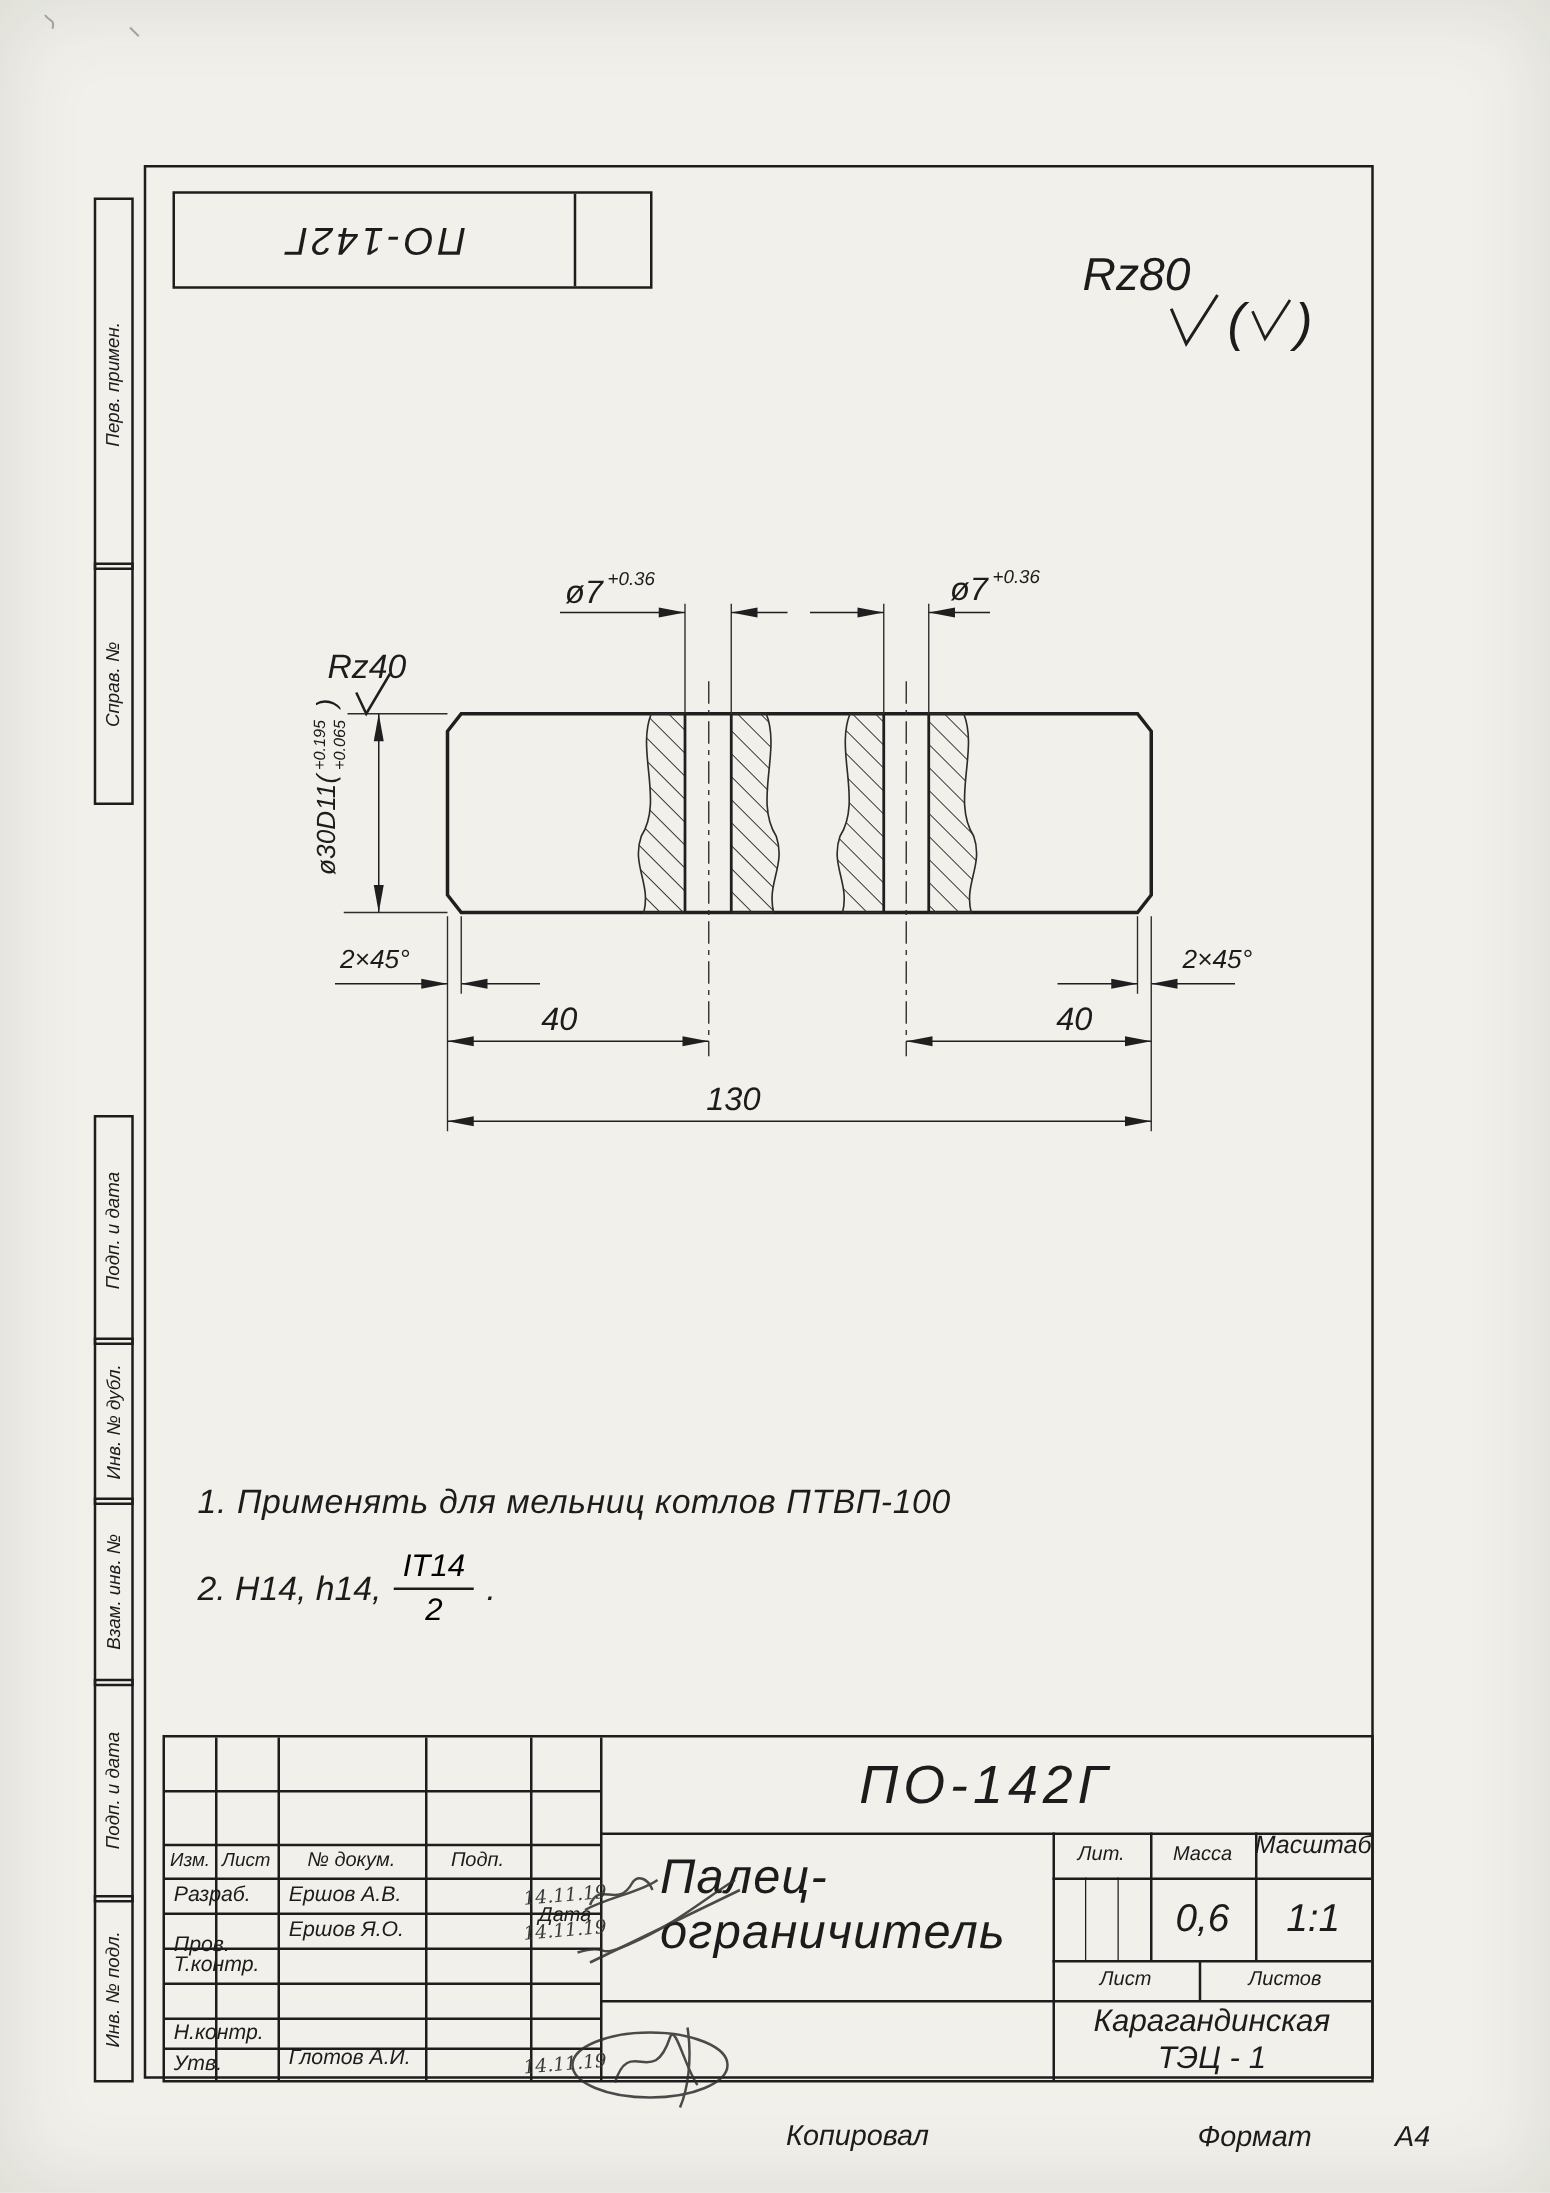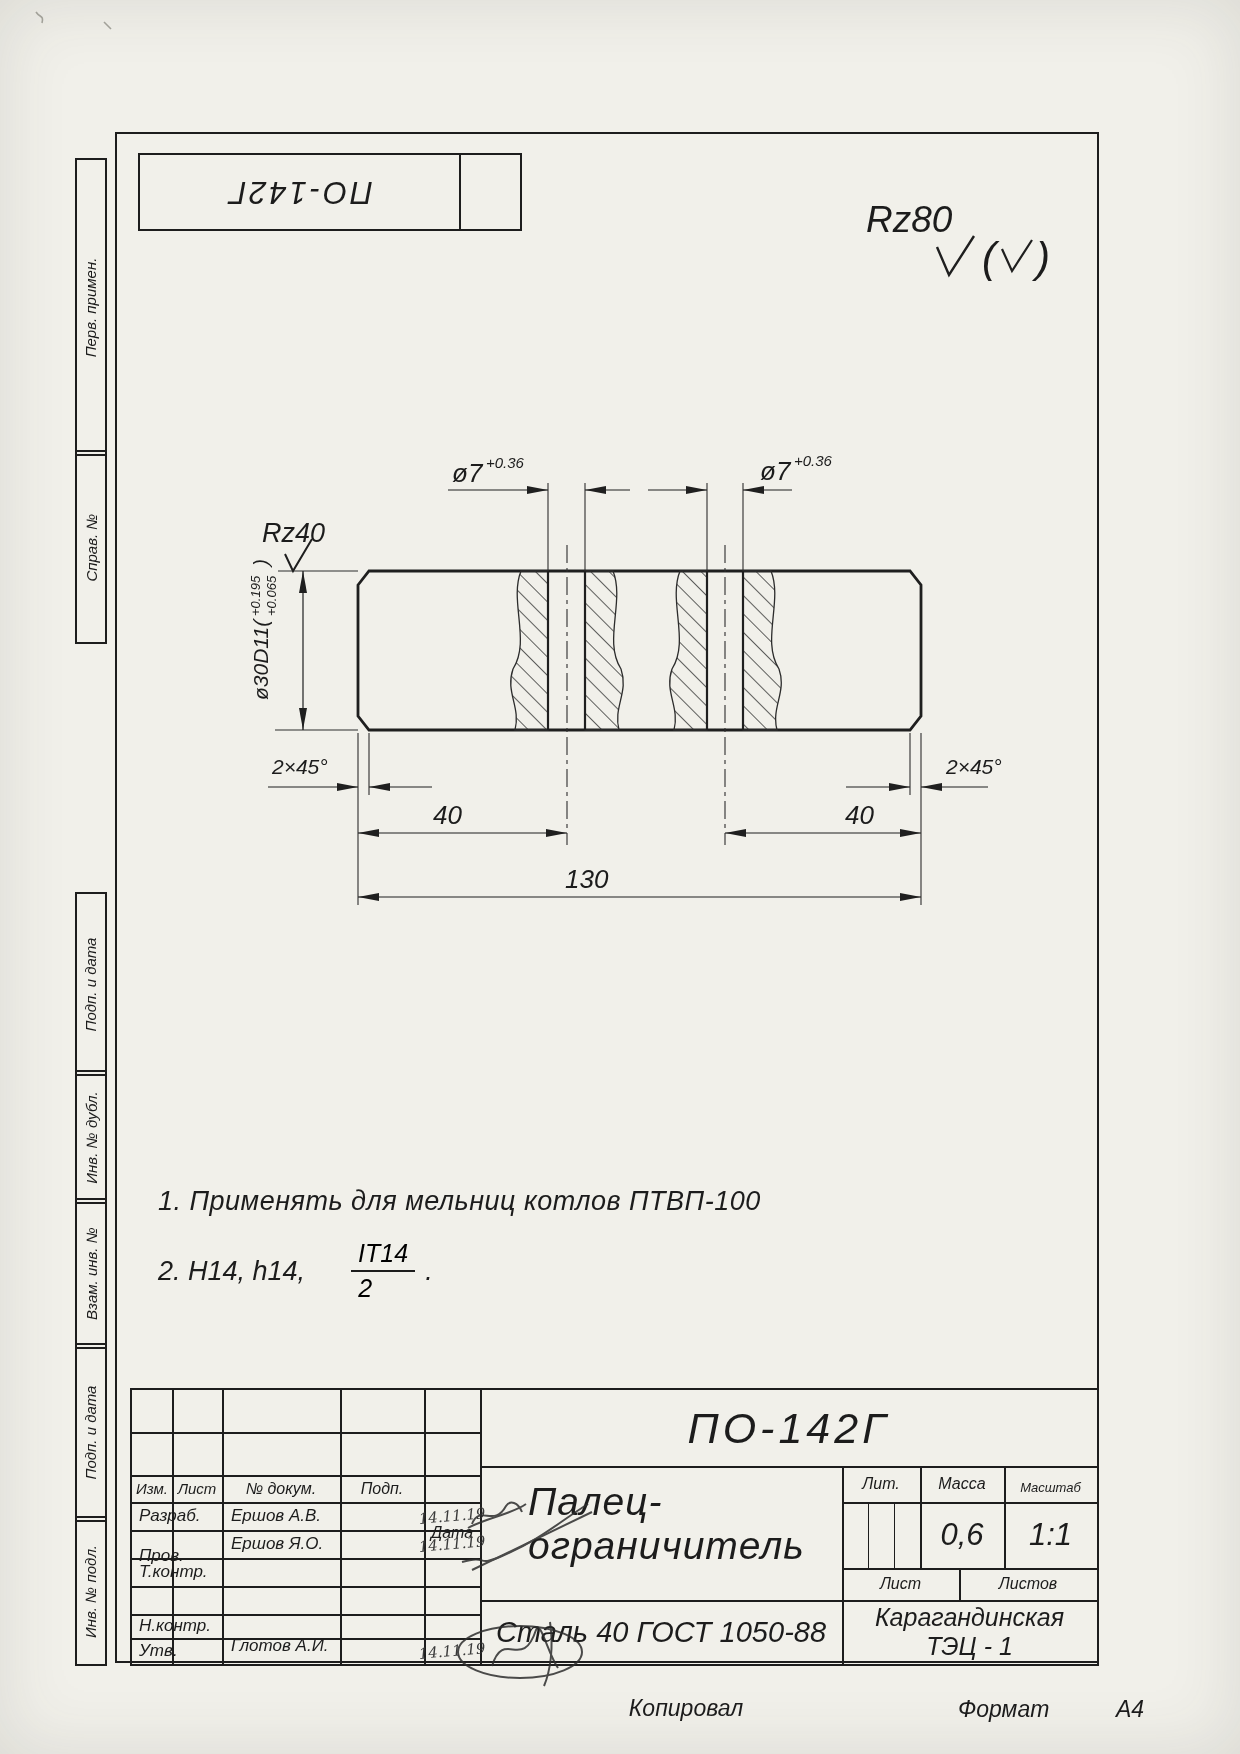--- a/index.html
+++ b/index.html
@@ -11,21 +11,21 @@
   .ln{position:absolute;background:#1d1d1d;}
   .it{font-style:italic;font-family:"Liberation Sans",sans-serif;color:#1c1c1c;}
   .vcell{position:absolute;left:75px;width:28px;border:2px solid #1d1d1d;
          display:flex;align-items:center;justify-content:center;background:transparent;}
   .vcell span{transform:rotate(-90deg);white-space:nowrap;
               font:italic 15px "Liberation Sans",sans-serif;color:#1c1c1c;}
   .cellc{display:flex;align-items:center;justify-content:center;}
   .celll{display:flex;align-items:center;justify-content:flex-start;padding-left:7px;box-sizing:border-box;}
   .hand{font:italic 15px "DejaVu Serif",serif;color:#3a3a3a;transform:rotate(-5deg);}
   .frac{display:inline-flex;flex-direction:column;align-items:center;margin:0 10px;vertical-align:middle;}
-  .frac .num{font:italic 25px "Liberation Sans",sans-serif;border-bottom:2.5px solid #1c1c1c;padding:0 7px 2px;margin-left:36px;}
+  .frac .num{font:italic 25px "Liberation Sans",sans-serif;border-bottom:2.5px solid #1c1c1c;padding:0 7px 2px;}
   .frac .den{font:italic 25px "Liberation Sans",sans-serif;padding-top:2px;}
   svg text{fill:#1c1c1c;}
 </style>
 </head>
 <body>
 
 <div class="paper"></div>
 
 <div class="frame" style="left:115px;top:132px;width:980px;height:1527px;"></div>
 
@@ -108,25 +108,24 @@
   <div class="abs celll it" style="left:92px;top:140px;width:116px;height:28px;font-size:17px;">Ершов Я.О.</div>
   <div class="abs cellc hand" style="left:292px;top:140px;width:56px;height:28px;">14.11.19</div>
   <div class="abs celll it" style="left:0;top:168px;width:90px;height:28px;font-size:17px;">Т.контр.</div>
   <div class="abs celll it" style="left:0;top:224px;width:90px;height:24px;font-size:17px;">Н.контр.</div>
   <div class="abs celll it" style="left:0;top:248px;width:90px;height:26px;font-size:17px;">Утв.</div>
   <div class="abs celll it" style="left:92px;top:248px;width:116px;height:16px;font-size:17px;">Глотов А.И.</div>
   <div class="abs cellc hand" style="left:292px;top:248px;width:56px;height:26px;">14.11.19</div>
 
   <div class="abs cellc it" style="left:348px;top:0;width:617px;height:76px;font-size:43px;letter-spacing:4px;">ПО-142Г</div>
   <div class="abs it" style="left:348px;top:90px;width:362px;height:120px;display:flex;justify-content:center;font-size:39px;letter-spacing:1px;margin-left:48px;">Палец-ограничитель</div>
-  <div class="abs cellc it" style="left:348px;top:210px;width:362px;height:64px;font-size:29px;">Сталь 40  ГОСТ 1050-88</div>
 
   <div class="abs cellc it" style="left:710px;top:76px;width:78px;height:36px;font-size:16px;">Лит.</div>
   <div class="abs cellc it" style="left:788px;top:76px;width:84px;height:36px;font-size:16px;">Масса</div>
-  <div class="abs cellc it" style="left:872px;top:87px;width:93px;height:20px;font-size:13px;">Масштаб</div>
+  <div class="abs cellc it" style="left:872px;top:76px;width:93px;height:20px;font-size:20px;">Масштаб</div>
   <div class="abs cellc it" style="left:788px;top:112px;width:84px;height:66px;font-size:31px;">0,6</div>
   <div class="abs cellc it" style="left:872px;top:112px;width:93px;height:66px;font-size:31px;">1:1</div>
   <div class="abs cellc it" style="left:710px;top:178px;width:117px;height:32px;font-size:16px;">Лист</div>
   <div class="abs cellc it" style="left:827px;top:178px;width:138px;height:32px;font-size:16px;">Листов</div>
 
   <div class="abs" style="left:710px;top:210px;width:255px;height:64px;display:flex;flex-direction:column;align-items:center;justify-content:center;">
     <span class="it" style="font-size:25px;line-height:29px;">Карагандинская</span>
     <span class="it" style="font-size:25px;line-height:29px;">ТЭЦ - 1</span>
   </div>
 </div>

